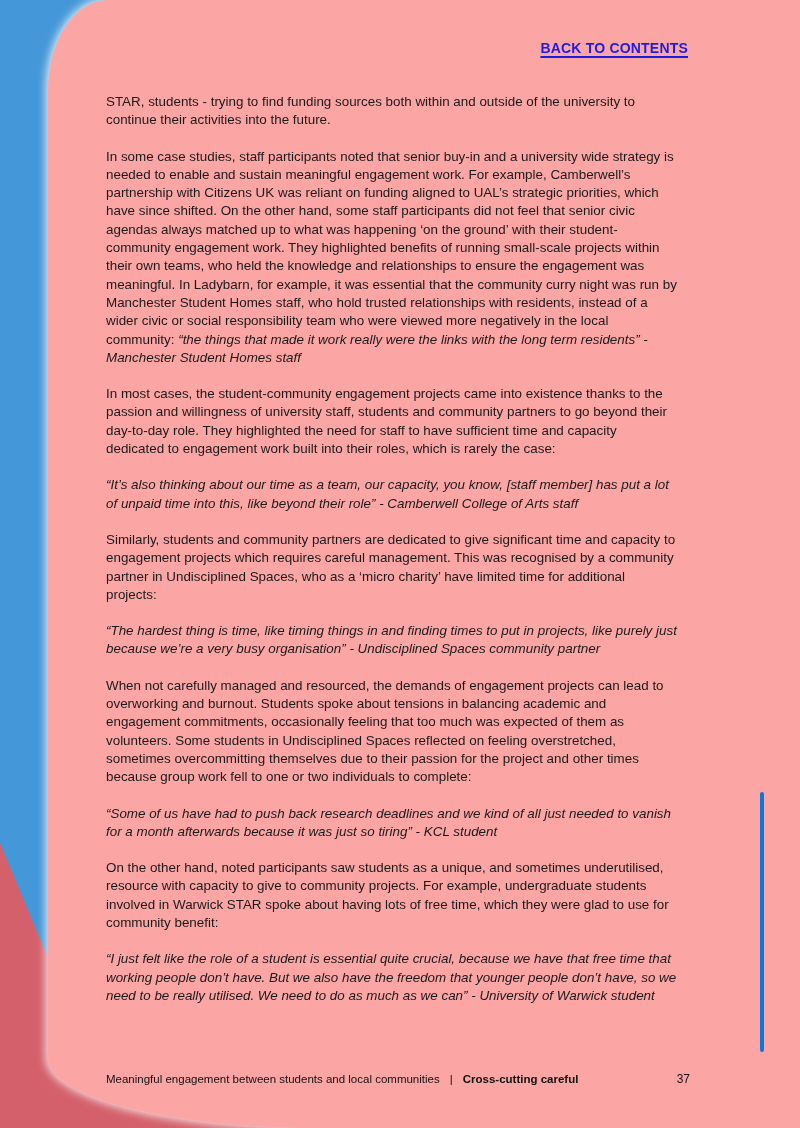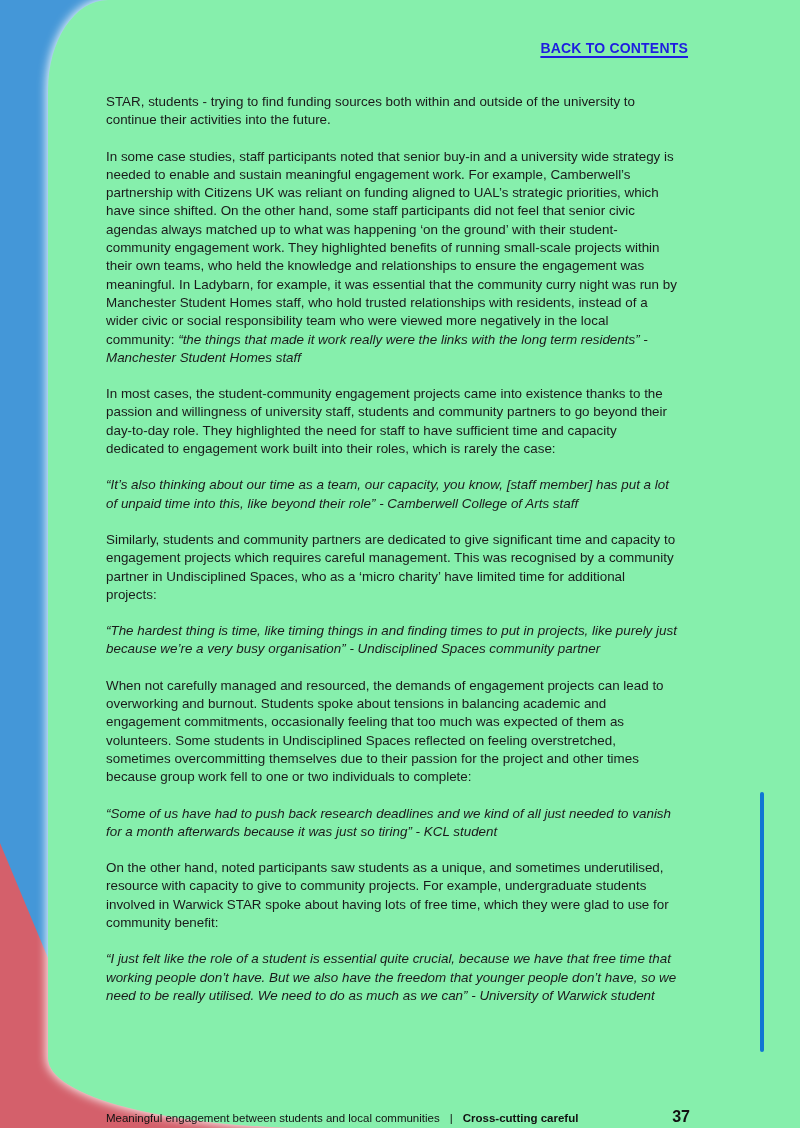--- a/index.html
+++ b/index.html
@@ -8,21 +8,21 @@
     background:#4497D8;
     font-family:"Liberation Sans", sans-serif;
     -webkit-font-smoothing:antialiased;
   }
   .red-ribbon{
     position:absolute;inset:0;z-index:1;background:#D4606B;
     clip-path:polygon(0 843px,48px 958px,362px 1128px,0 1128px);
   }
   .page-content{
     position:absolute;left:48px;top:0;right:0;bottom:0;z-index:2;
-    background:#86efac;
+    background:#fca5a5;
     border-radius:60px 0 0 270px / 90px 0 0 70px;
     box-shadow:0 0 10px 2px rgba(255,255,255,0.85);
   }
   .back-link{
     position:absolute;top:40px;right:112px;
     color:#1D1DE0;font-size:14px;font-weight:bold;letter-spacing:0.2px;
     text-decoration:underline;text-decoration-thickness:2px;text-underline-offset:3px;
     cursor:pointer;
   }
   .body-text{
@@ -37,21 +37,21 @@
   }
   
   .divider-wrap{position:absolute;left:708px;top:0;width:0;height:0;}
   .footer{
     position:absolute;left:58px;right:110px;top:1072px;
     display:flex;justify-content:space-between;align-items:baseline;
     font-size:11.5px;color:#111;
   }
   .footer .sep{margin:0 10px;}
   .footer .bold{font-weight:bold;}
-  .footer .pagenum{font-weight:bold;font-size:16px;margin-top:36px;}
+  .footer .pagenum{font-weight:normal;font-size:12px;}
 </style>
 </head>
 <body>
 
 <div class="red-ribbon"></div>
 
 <div class="page-content">
 
   <a class="back-link">BACK TO CONTENTS</a>
 

